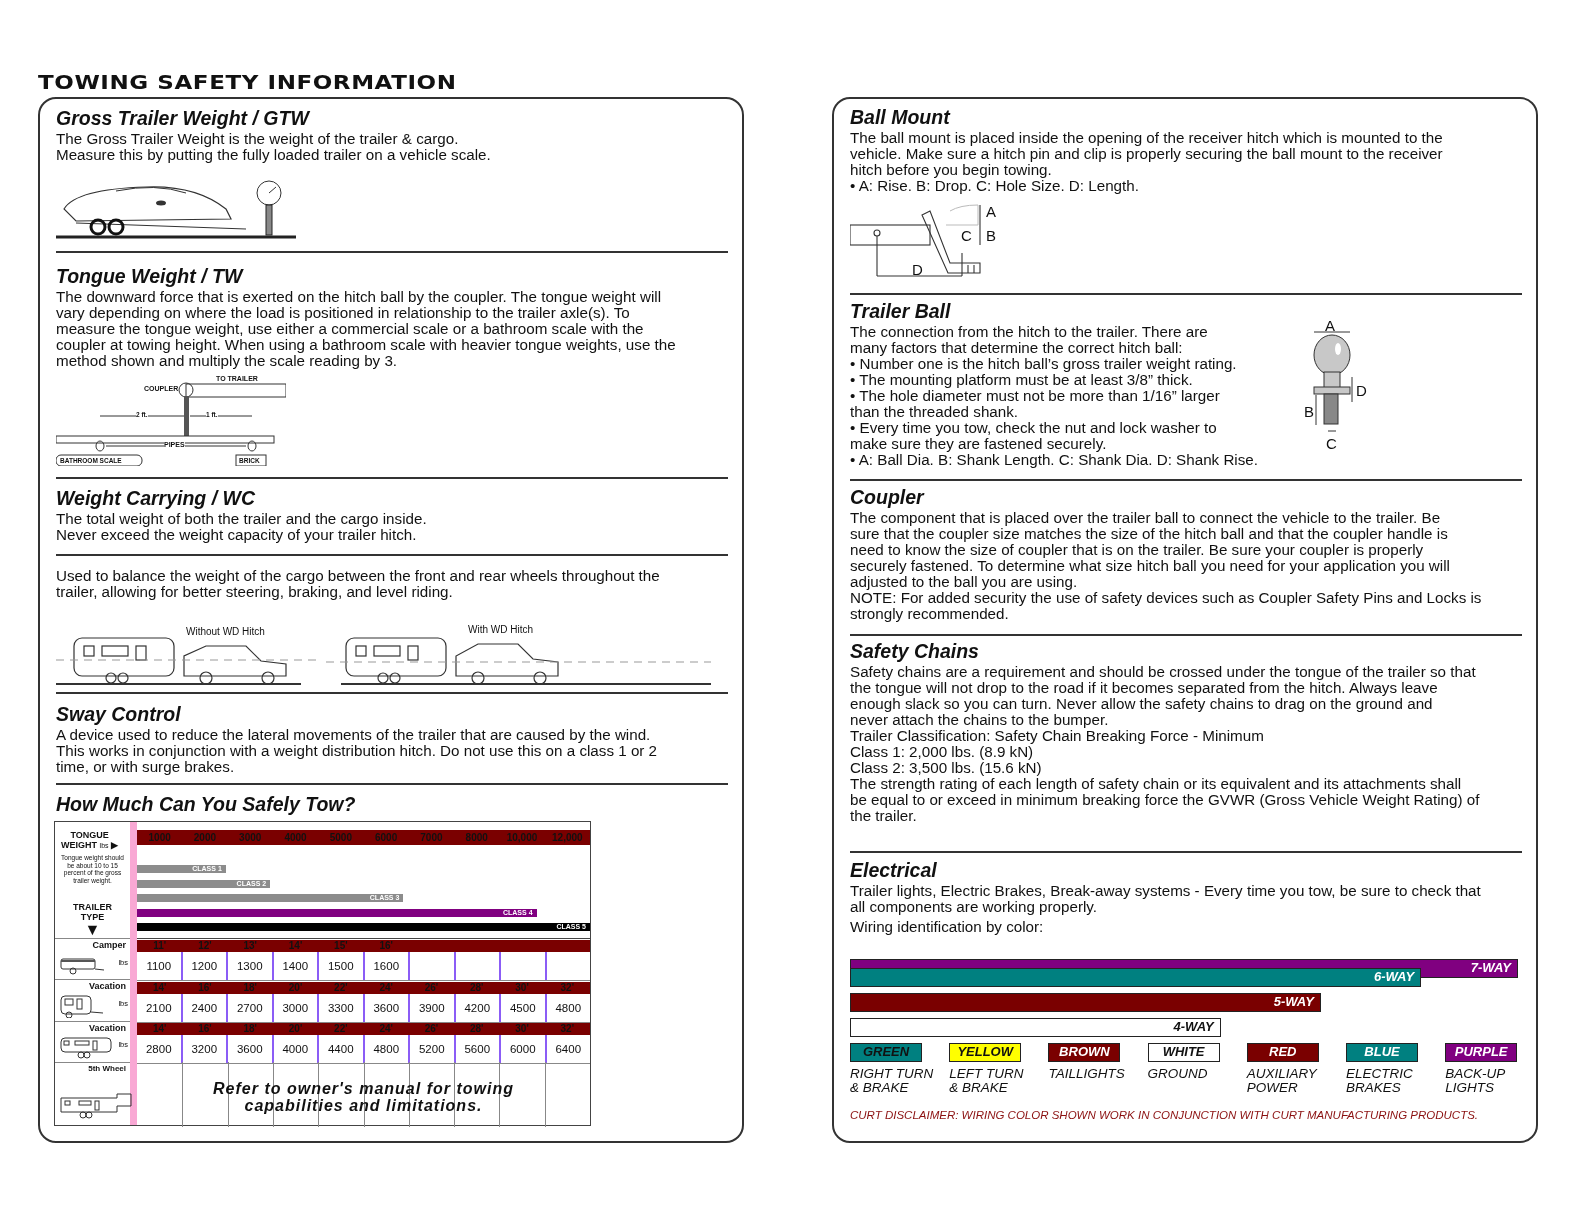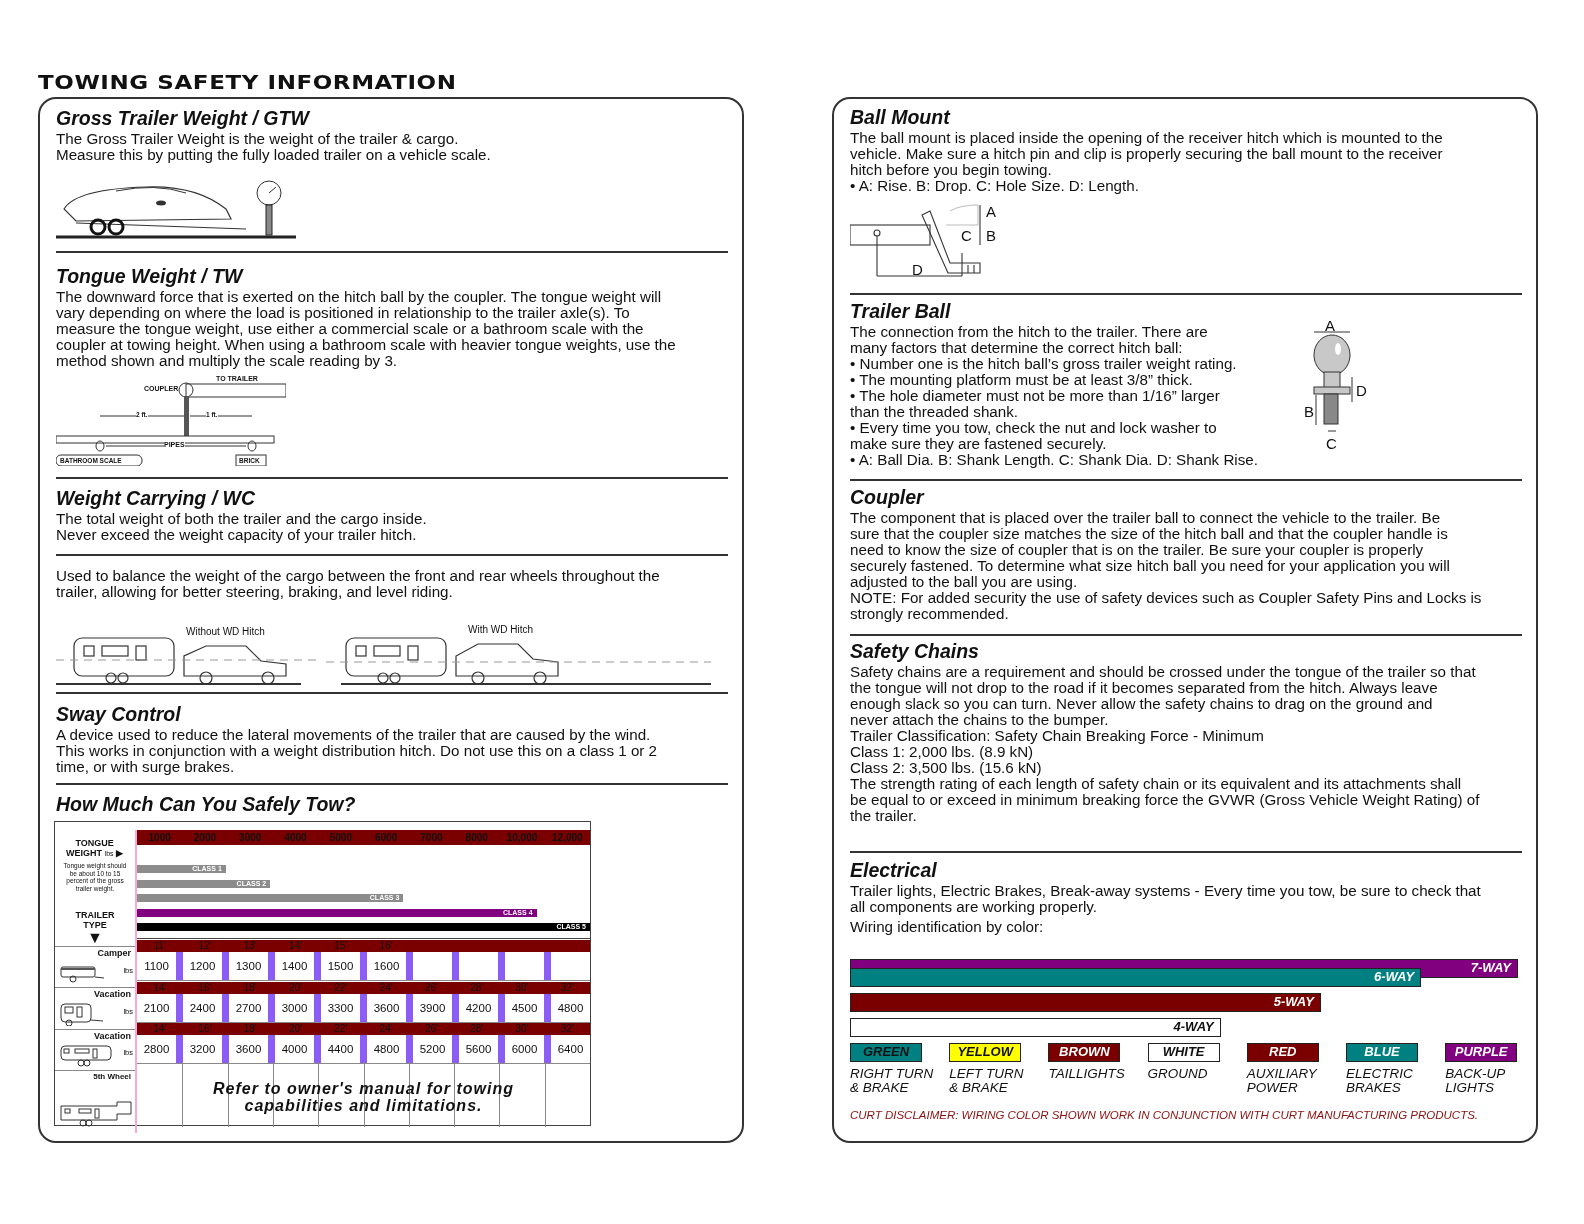--- a/index.html
+++ b/index.html
@@ -11,30 +11,30 @@
   #right-panel { left: 832px; top: 97px; width: 706px; height: 1046px; }
   .section { position: absolute; left: 16px; right: 14px; }
   .sec-title { font-style: italic; font-weight: bold; font-size: 19.5px; line-height: 22px; color: #111; }
   .sec-text { font-size: 15.2px; line-height: 16px; color: #111; margin-top: 2px; }
   .sec-text div { white-space: nowrap; }
   .rule { position: absolute; left: 16px; right: 14px; height: 2px; background: #333; }
   .illus { position: absolute; }
 
   
   .tow { position: absolute; left: 14px; top: 722px; width: 537px; height: 305px; border: 1.5px solid #444; }
-  .tow .left-col { position: absolute; left: 0; top: 8px; width: 82px; height: 100%; border-right: 2px solid #f9a8d4; }
+  .tow .left-col { position: absolute; left: 0; top: 0; width: 82px; height: 100%; border-right: 7px solid #f9a8d4; }
   .tow .grid-area { position: absolute; left: 82px; top: 0; right: 0; height: 100%; }
   .tw-head { position: absolute; left: 0; right: 0; top: 8px; height: 15px; background: #7a0000; display: flex; }
   .tw-head span { flex: 1; text-align: center; color: #111; font-size: 10px; font-weight: bold; line-height: 15px; }
   .class-bar { position: absolute; left: 0; height: 8px; background: #8c8c8c; }
   .class-bar span { position: absolute; right: 4px; top: 0; color: #fff; font-size: 7px; font-weight: bold; line-height: 8px; }
   .row-head { position: absolute; left: 0; right: 0; height: 12px; background: #7a0000; display: flex; }
-  .row-head span { flex: 1; text-align: center; color: #111; font-size: 10px; font-weight: normal; line-height: 12px; }
+  .row-head span { flex: 1; text-align: center; color: #111; font-size: 10px; font-weight: bold; line-height: 12px; }
   .row-vals { position: absolute; left: 0; right: 0; height: 28px; display: flex; }
-  .row-vals span { flex: 1; text-align: center; font-size: 11.5px; line-height: 28px; border-left: 7px solid #8b5cf6; }
+  .row-vals span { flex: 1; text-align: center; font-size: 11.5px; line-height: 28px; border-left: 2px solid #8b5cf6; }
   .row-vals span:first-child { border-left: none; }
   .hline { position: absolute; left: 0; right: 0; height: 1px; background: #888; }
   .lc-label { position: absolute; right: 4px; font-size: 9px; font-weight: bold; text-align: right; }
   .lc-small { position: absolute; left: 2px; right: 2px; font-size: 6.5px; line-height: 7.5px; text-align: center; }
   .refer { position: absolute; left: 0; right: 0; top: 258px; text-align: center; font-style: italic; font-weight: bold; font-size: 16px; line-height: 17px; letter-spacing: 1px; }
   .vgrid { position: absolute; top: 240px; height: 65px; width: 1px; background: #888; }
 
   
   .way-bar { position: absolute; left: 16px; height: 19px; border: 1.5px solid #222; }
   .way-bar span { position: absolute; right: 6px; top: 0; line-height: 16px; font-size: 13px; font-weight: bold; font-style: italic; color: #fff; }

